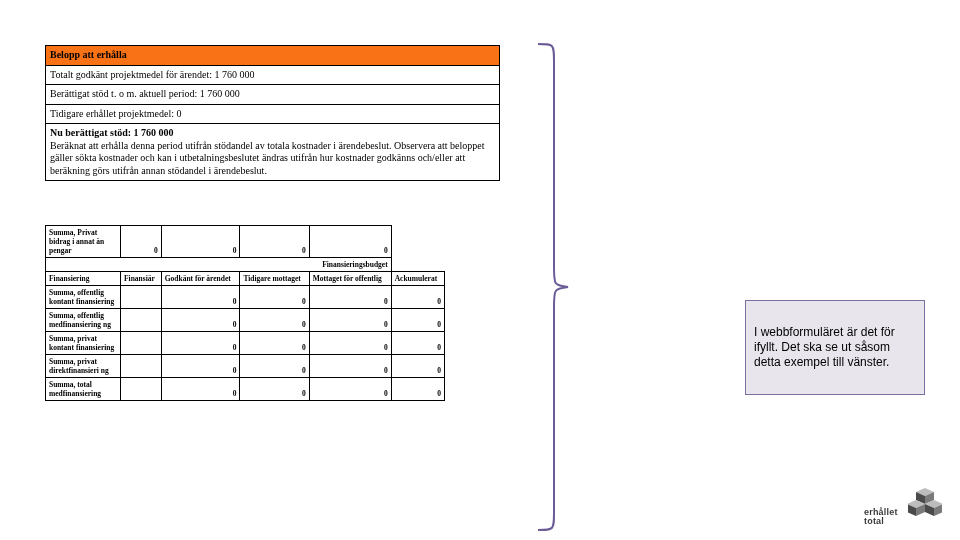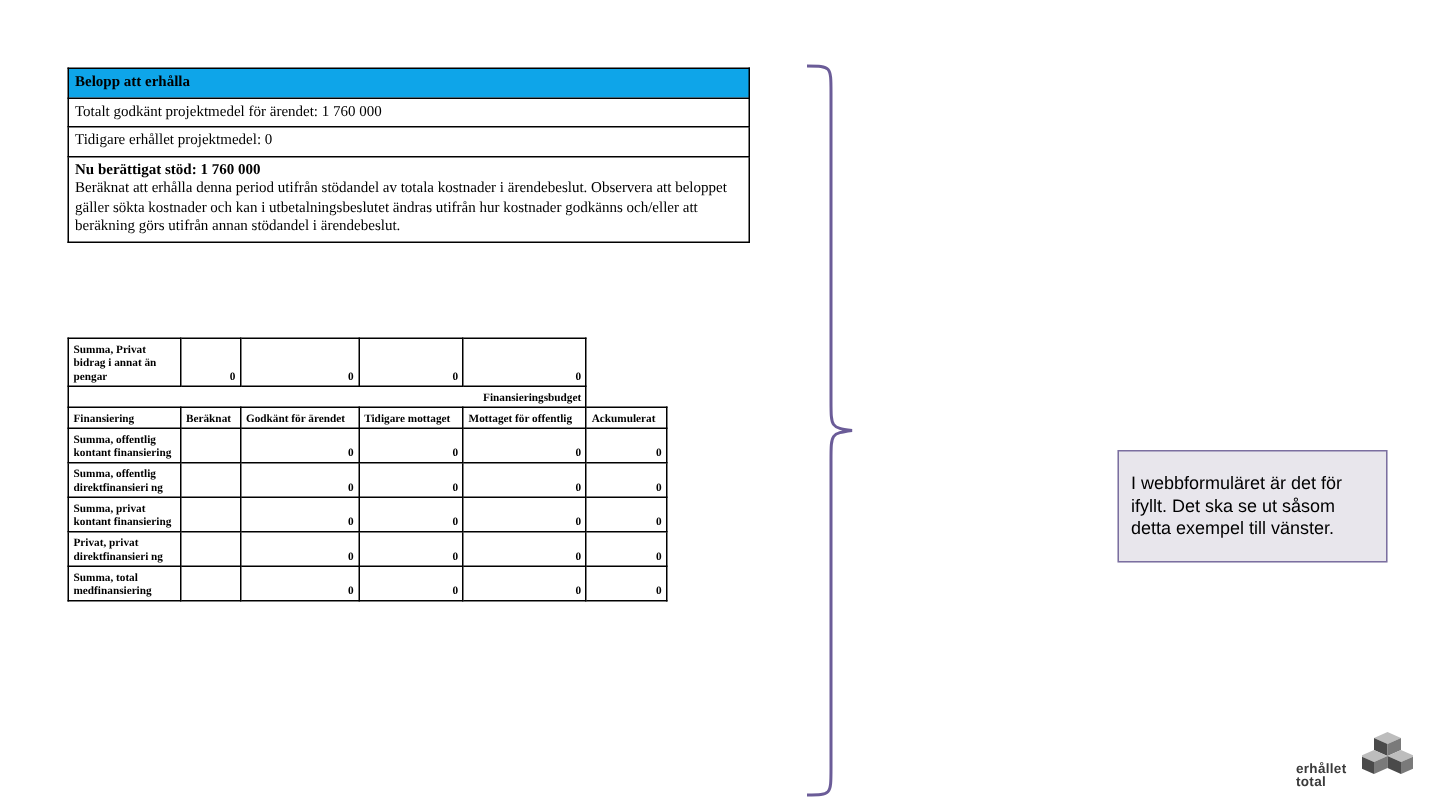--- a/index.html
+++ b/index.html
@@ -25,21 +25,21 @@
     font-family: "Times New Roman", serif;
   }
   .summary-table td {
     border: 1px solid #000;
     padding: 3px 4px;
     font-size: 10px;
     line-height: 1.25;
   }
   .summary-table tr.head td {
     font-weight: bold;
-    background: #0ea5e9;
+    background: #f97316;
   }
   .summary-table tr.bold-row td { font-weight: bold; }
   .explain { font-weight: normal; }
 
   
   .detail-table {
     position: absolute;
     left: 45px;
     top: 225px;
     width: 400px;
@@ -70,21 +70,21 @@
   }
 
   
   .callout {
     position: absolute;
     left: 745px;
     top: 300px;
     width: 180px;
     background: #e8e6ec;
     border: 1px solid #7b6fa0;
-    padding: 14px 8px;
+    padding: 24px 8px;
     font-family: Arial, sans-serif;
     font-size: 12px;
     line-height: 1.25;
   }
 
   
   .logo {
     position: absolute;
     right: 18px;
     bottom: 14px;
@@ -109,20 +109,23 @@
 
 <table class="summary-table">
   <tbody>
       <tr class="head">
         <td>Belopp att erhålla</td>
       </tr>
   <tr>
         <td>Totalt godkänt projektmedel för ärendet: 1 760 000</td>
       </tr>
   <tr>
+        <td>Berättigat stöd t. o m. aktuell period: 1 760 000</td>
+      </tr>
+  <tr>
         <td>Tidigare erhållet projektmedel: 0</td>
       </tr>
   <tr class="bold-row">
         <td>
     <span style="font-weight:bold">Nu berättigat stöd: 1 760 000</span><br>
     <span class="explain">Beräknat att erhålla denna period utifrån stödandel av totala kostnader i ärendebeslut. Observera att beloppet gäller sökta kostnader och kan i utbetalningsbeslutet ändras utifrån hur kostnader godkänns och/eller att beräkning görs utifrån annan stödandel i ärendebeslut.</span>
   </td>
       </tr>
 </tbody>
   </table>
@@ -134,52 +137,52 @@
       <td class="num">0</td>
       <td class="num">0</td>
       <td class="num">0</td>
       <td class="num">0</td>
     </tr>
     <tr class="section-head">
       <td colspan="5">Finansieringsbudget</td>
     </tr>
     <tr class="bold">
       <td>Finansiering</td>
-      <td>Beräknat</td>
+      <td>Finansiär</td>
       <td>Godkänt för ärendet</td>
       <td>Tidigare mottaget</td>
       <td>Mottaget för offentlig</td>
       <td>Ackumulerat</td>
     </tr>
     <tr class="bold">
       <td class="lbl">Summa, offentlig kontant finansiering</td>
       <td></td>
       <td class="num">0</td>
       <td class="num">0</td>
       <td class="num">0</td>
       <td class="num">0</td>
     </tr>
     <tr class="bold">
-      <td class="lbl">Summa, offentlig direktfinansieri ng</td>
+      <td class="lbl">Summa, offentlig medfinansiering ng</td>
       <td></td>
       <td class="num">0</td>
       <td class="num">0</td>
       <td class="num">0</td>
       <td class="num">0</td>
     </tr>
     <tr class="bold">
       <td class="lbl">Summa, privat kontant finansiering</td>
       <td></td>
       <td class="num">0</td>
       <td class="num">0</td>
       <td class="num">0</td>
       <td class="num">0</td>
     </tr>
     <tr class="bold">
-      <td class="lbl">Privat, privat direktfinansieri ng</td>
+      <td class="lbl">Summa, privat direktfinansieri ng</td>
       <td></td>
       <td class="num">0</td>
       <td class="num">0</td>
       <td class="num">0</td>
       <td class="num">0</td>
     </tr>
     <tr class="bold">
       <td class="lbl">Summa, total medfinansiering</td>
       <td></td>
       <td class="num">0</td>

